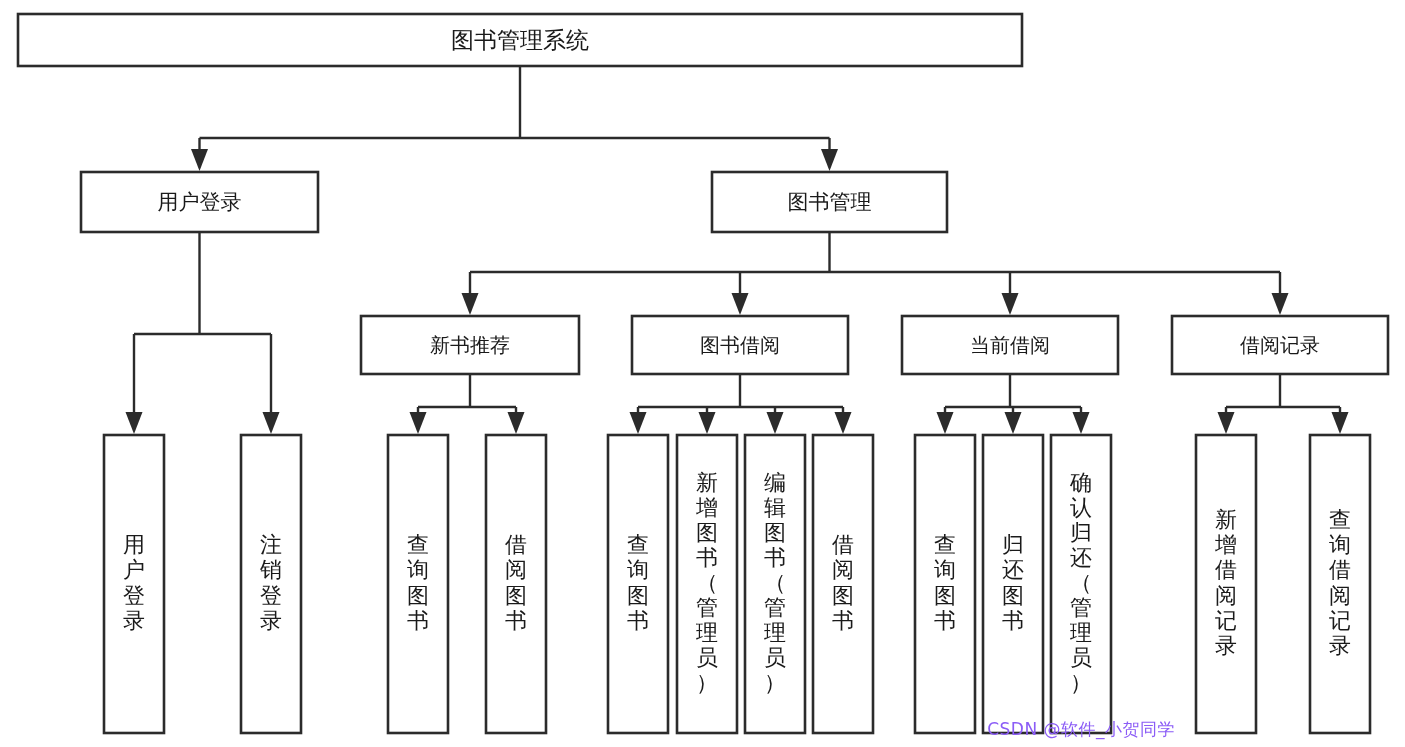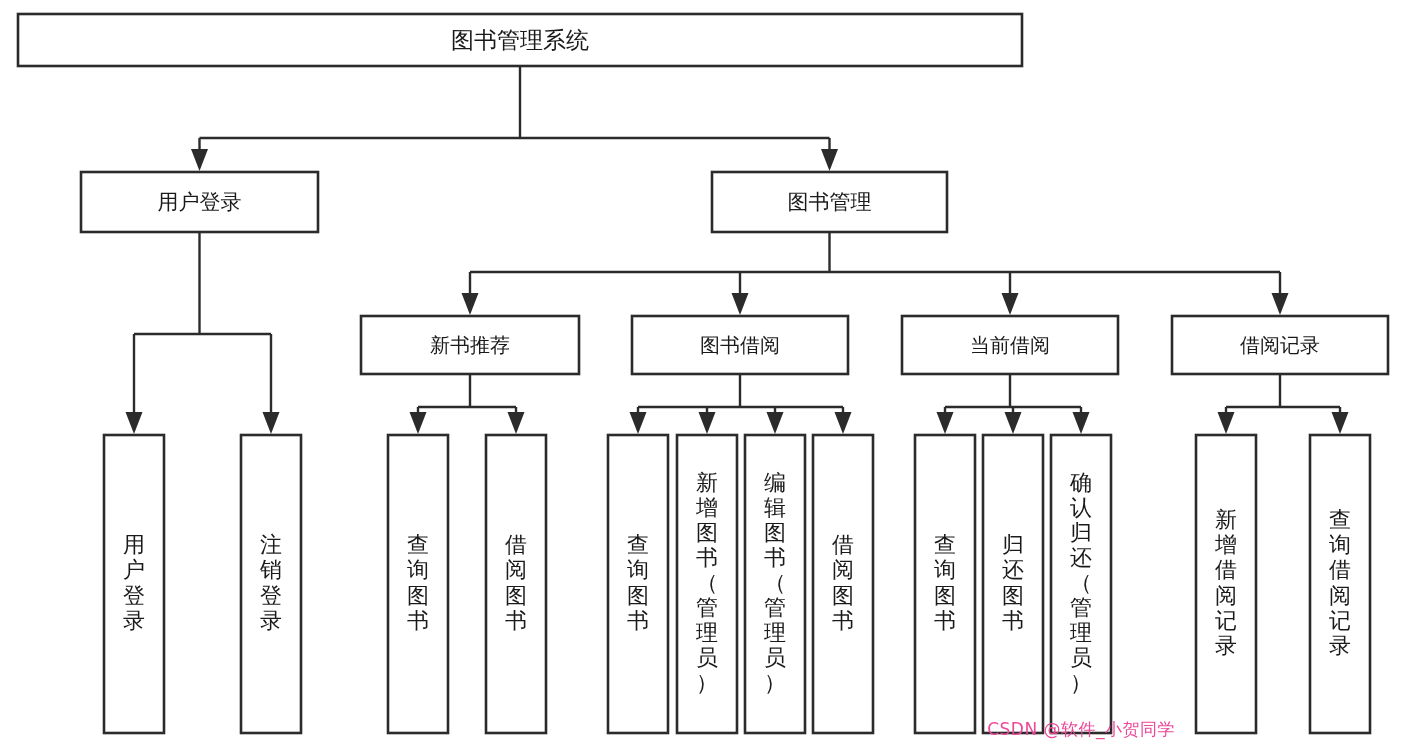--- a/index.html
+++ b/index.html
@@ -53,21 +53,21 @@
   .arrow-head {
     fill: #2b2b2b;
     stroke: none;
   }
   .watermark-text {
     position: absolute;
     right: 12px;
     bottom: 6px;
     font-family: "DejaVu Sans", "Liberation Sans", sans-serif;
     font-size: 17px;
-    color: #ec4899;
+    color: #8b5cf6;
     letter-spacing: 0.5px;
     white-space: nowrap;
     user-select: none;
   }
 </style>
 </head>
 <body>
 
 <div id="diagram-root">
   <svg class="diagram-canvas" id="diagram-canvas" viewBox="0 0 1405 747">

